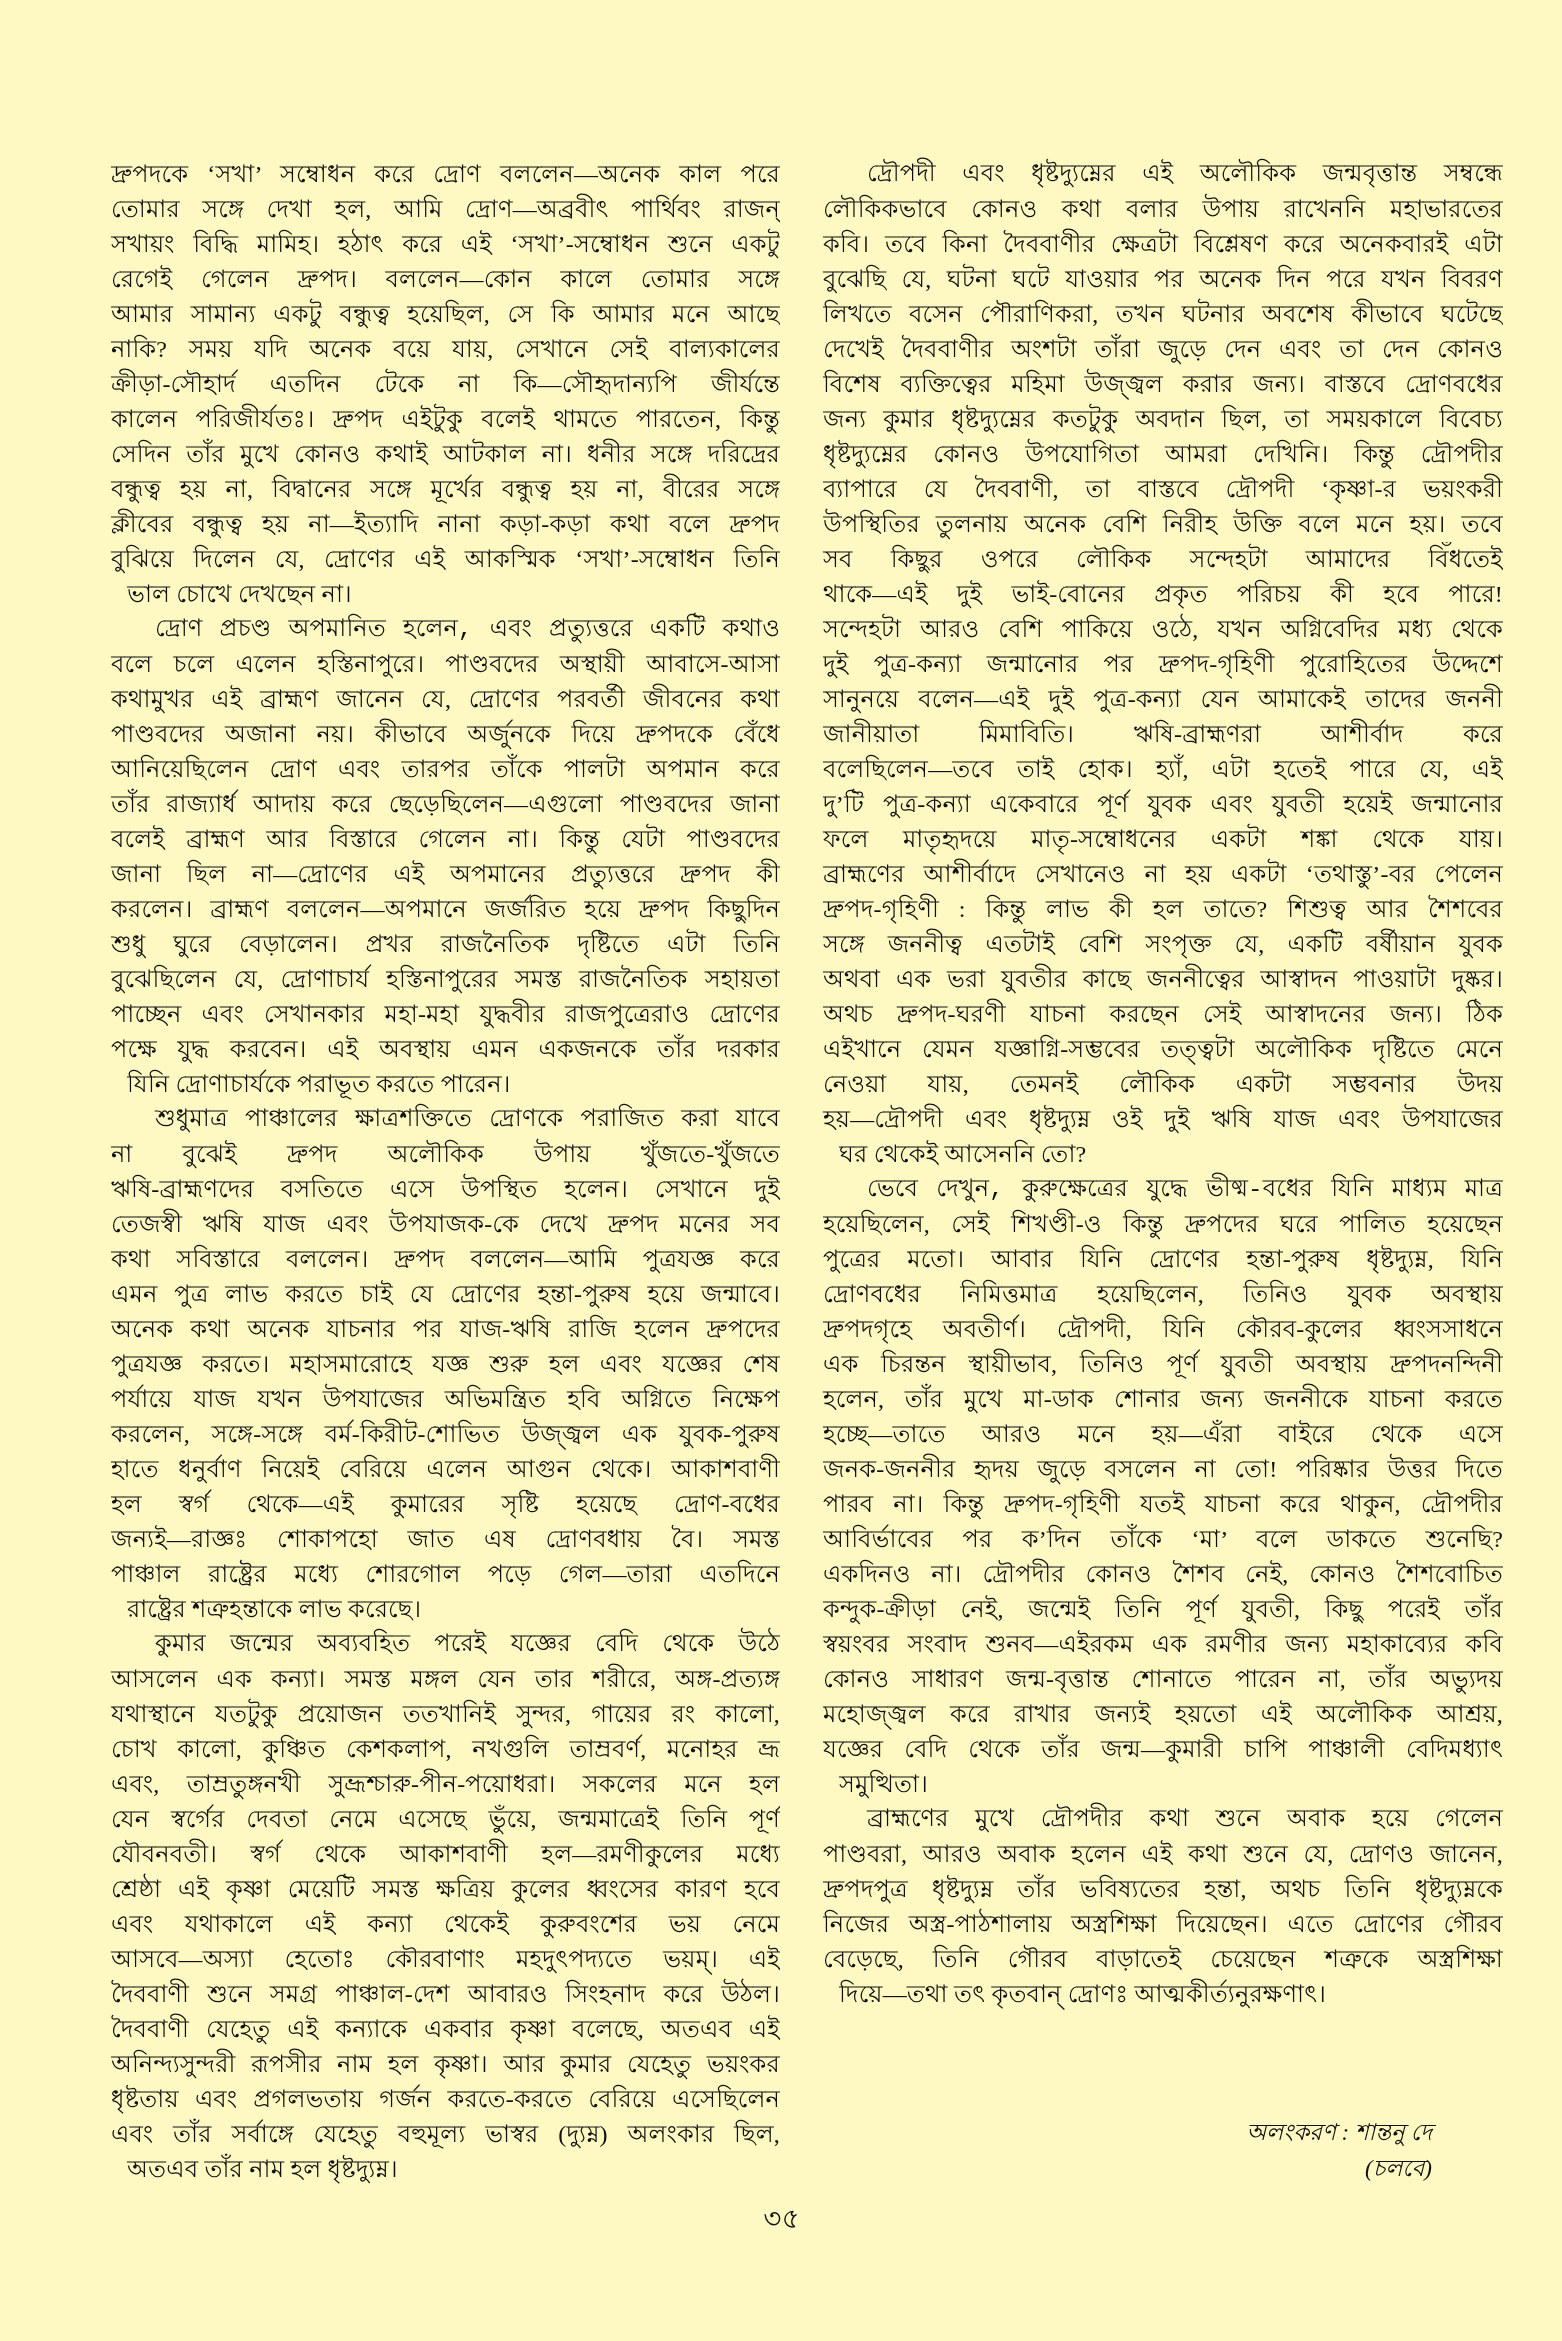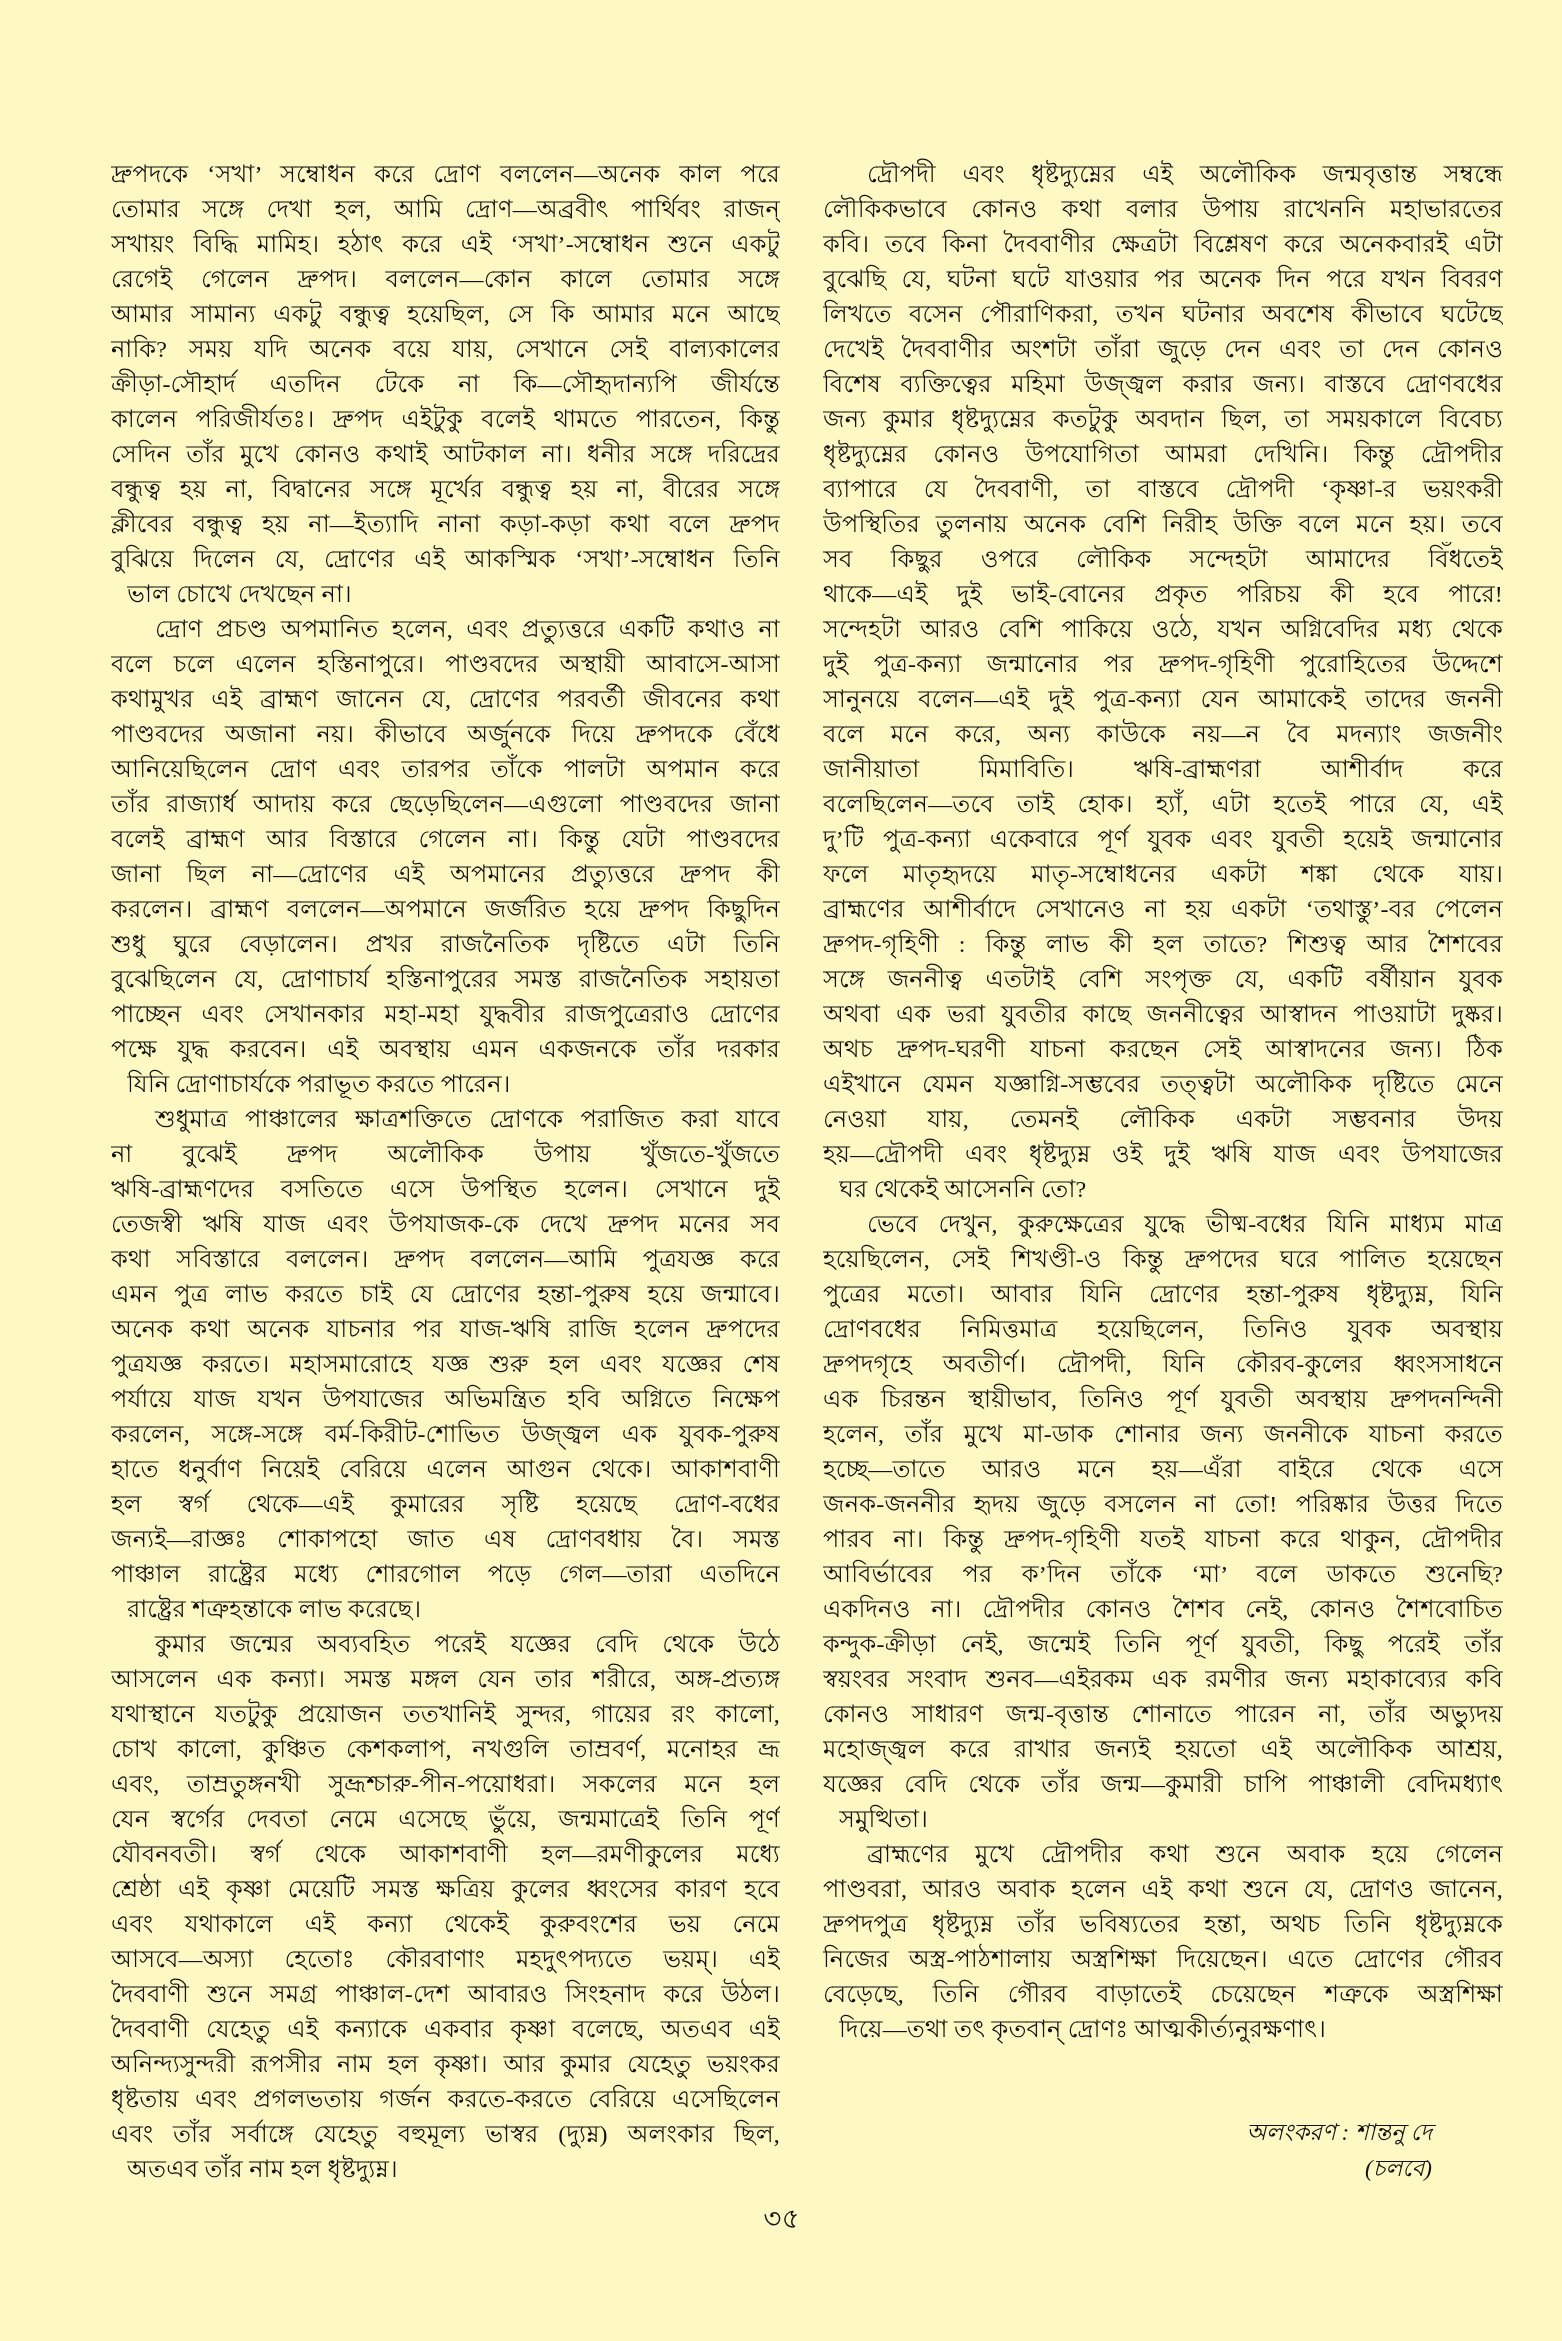--- a/index.html
+++ b/index.html
@@ -16,21 +16,21 @@
     color: #101010;
     overflow: hidden;
   }
   .column {
     position: absolute;
     top: 157px;
   }
   .column-left  { left: 111px;  width: 669px; }
   .column-right { left: 823px; width: 680px; }
   .para { margin: 0; padding: 0; }
-  .para.indent .line:first-child { text-indent: 44px; }
+  .para.indent .line:first-child { text-indent: 44px; font-family: Liberation Mono, monospace; }
   .line {
     font-size: 24px;
     line-height: 35px;
     height: 35px;
     text-align: justify;
     text-align-last: justify;
     letter-spacing: 0.2px;
     white-space: normal;
     overflow: hidden;
   }
@@ -145,21 +145,20 @@
         <div class="line">বিশেষ ব্যক্তিত্বের মহিমা উজ্জ্বল করার জন্য। বাস্তবে দ্রোণবধের</div>
         <div class="line">জন্য কুমার ধৃষ্টদ্যুম্নের কতটুকু অবদান ছিল, তা সময়কালে বিবেচ্য</div>
         <div class="line">ধৃষ্টদ্যুম্নের কোনও উপযোগিতা আমরা দেখিনি। কিন্তু দ্রৌপদীর</div>
         <div class="line">ব্যাপারে যে দৈববাণী, তা বাস্তবে দ্রৌপদী ‘কৃষ্ণা-র ভয়ংকরী</div>
         <div class="line">উপস্থিতির তুলনায় অনেক বেশি নিরীহ উক্তি বলে মনে হয়। তবে</div>
         <div class="line">সব কিছুর ওপরে লৌকিক সন্দেহটা আমাদের বিঁধতেই</div>
         <div class="line">থাকে—এই দুই ভাই-বোনের প্রকৃত পরিচয় কী হবে পারে!</div>
         <div class="line">সন্দেহটা আরও বেশি পাকিয়ে ওঠে, যখন অগ্নিবেদির মধ্য থেকে</div>
         <div class="line">দুই পুত্র-কন্যা জন্মানোর পর দ্রুপদ-গৃহিণী পুরোহিতের উদ্দেশে</div>
         <div class="line">সানুনয়ে বলেন—এই দুই পুত্র-কন্যা যেন আমাকেই তাদের জননী</div>
-        <div class="line">বলে মনে করে, অন্য কাউকে নয়—ন বৈ মদন্যাং জজনীং</div>
         <div class="line">জানীয়াতা মিমাবিতি। ঋষি-ব্রাহ্মণরা আশীর্বাদ করে</div>
         <div class="line">বলেছিলেন—তবে তাই হোক। হ্যাঁ, এটা হতেই পারে যে, এই</div>
         <div class="line">দু’টি পুত্র-কন্যা একেবারে পূর্ণ যুবক এবং যুবতী হয়েই জন্মানোর</div>
         <div class="line">ফলে মাতৃহৃদয়ে মাতৃ-সম্বোধনের একটা শঙ্কা থেকে যায়।</div>
         <div class="line">ব্রাহ্মণের আশীর্বাদে সেখানেও না হয় একটা ‘তথাস্তু’-বর পেলেন</div>
         <div class="line">দ্রুপদ-গৃহিণী : কিন্তু লাভ কী হল তাতে? শিশুত্ব আর শৈশবের</div>
         <div class="line">সঙ্গে জননীত্ব এতটাই বেশি সংপৃক্ত যে, একটি বর্ষীয়ান যুবক</div>
         <div class="line">অথবা এক ভরা যুবতীর কাছে জননীত্বের আস্বাদন পাওয়াটা দুষ্কর।</div>
         <div class="line">অথচ দ্রুপদ-ঘরণী যাচনা করছেন সেই আস্বাদনের জন্য। ঠিক</div>
         <div class="line">এইখানে যেমন যজ্ঞাগ্নি-সম্ভবের তত্ত্বটা অলৌকিক দৃষ্টিতে মেনে</div>

